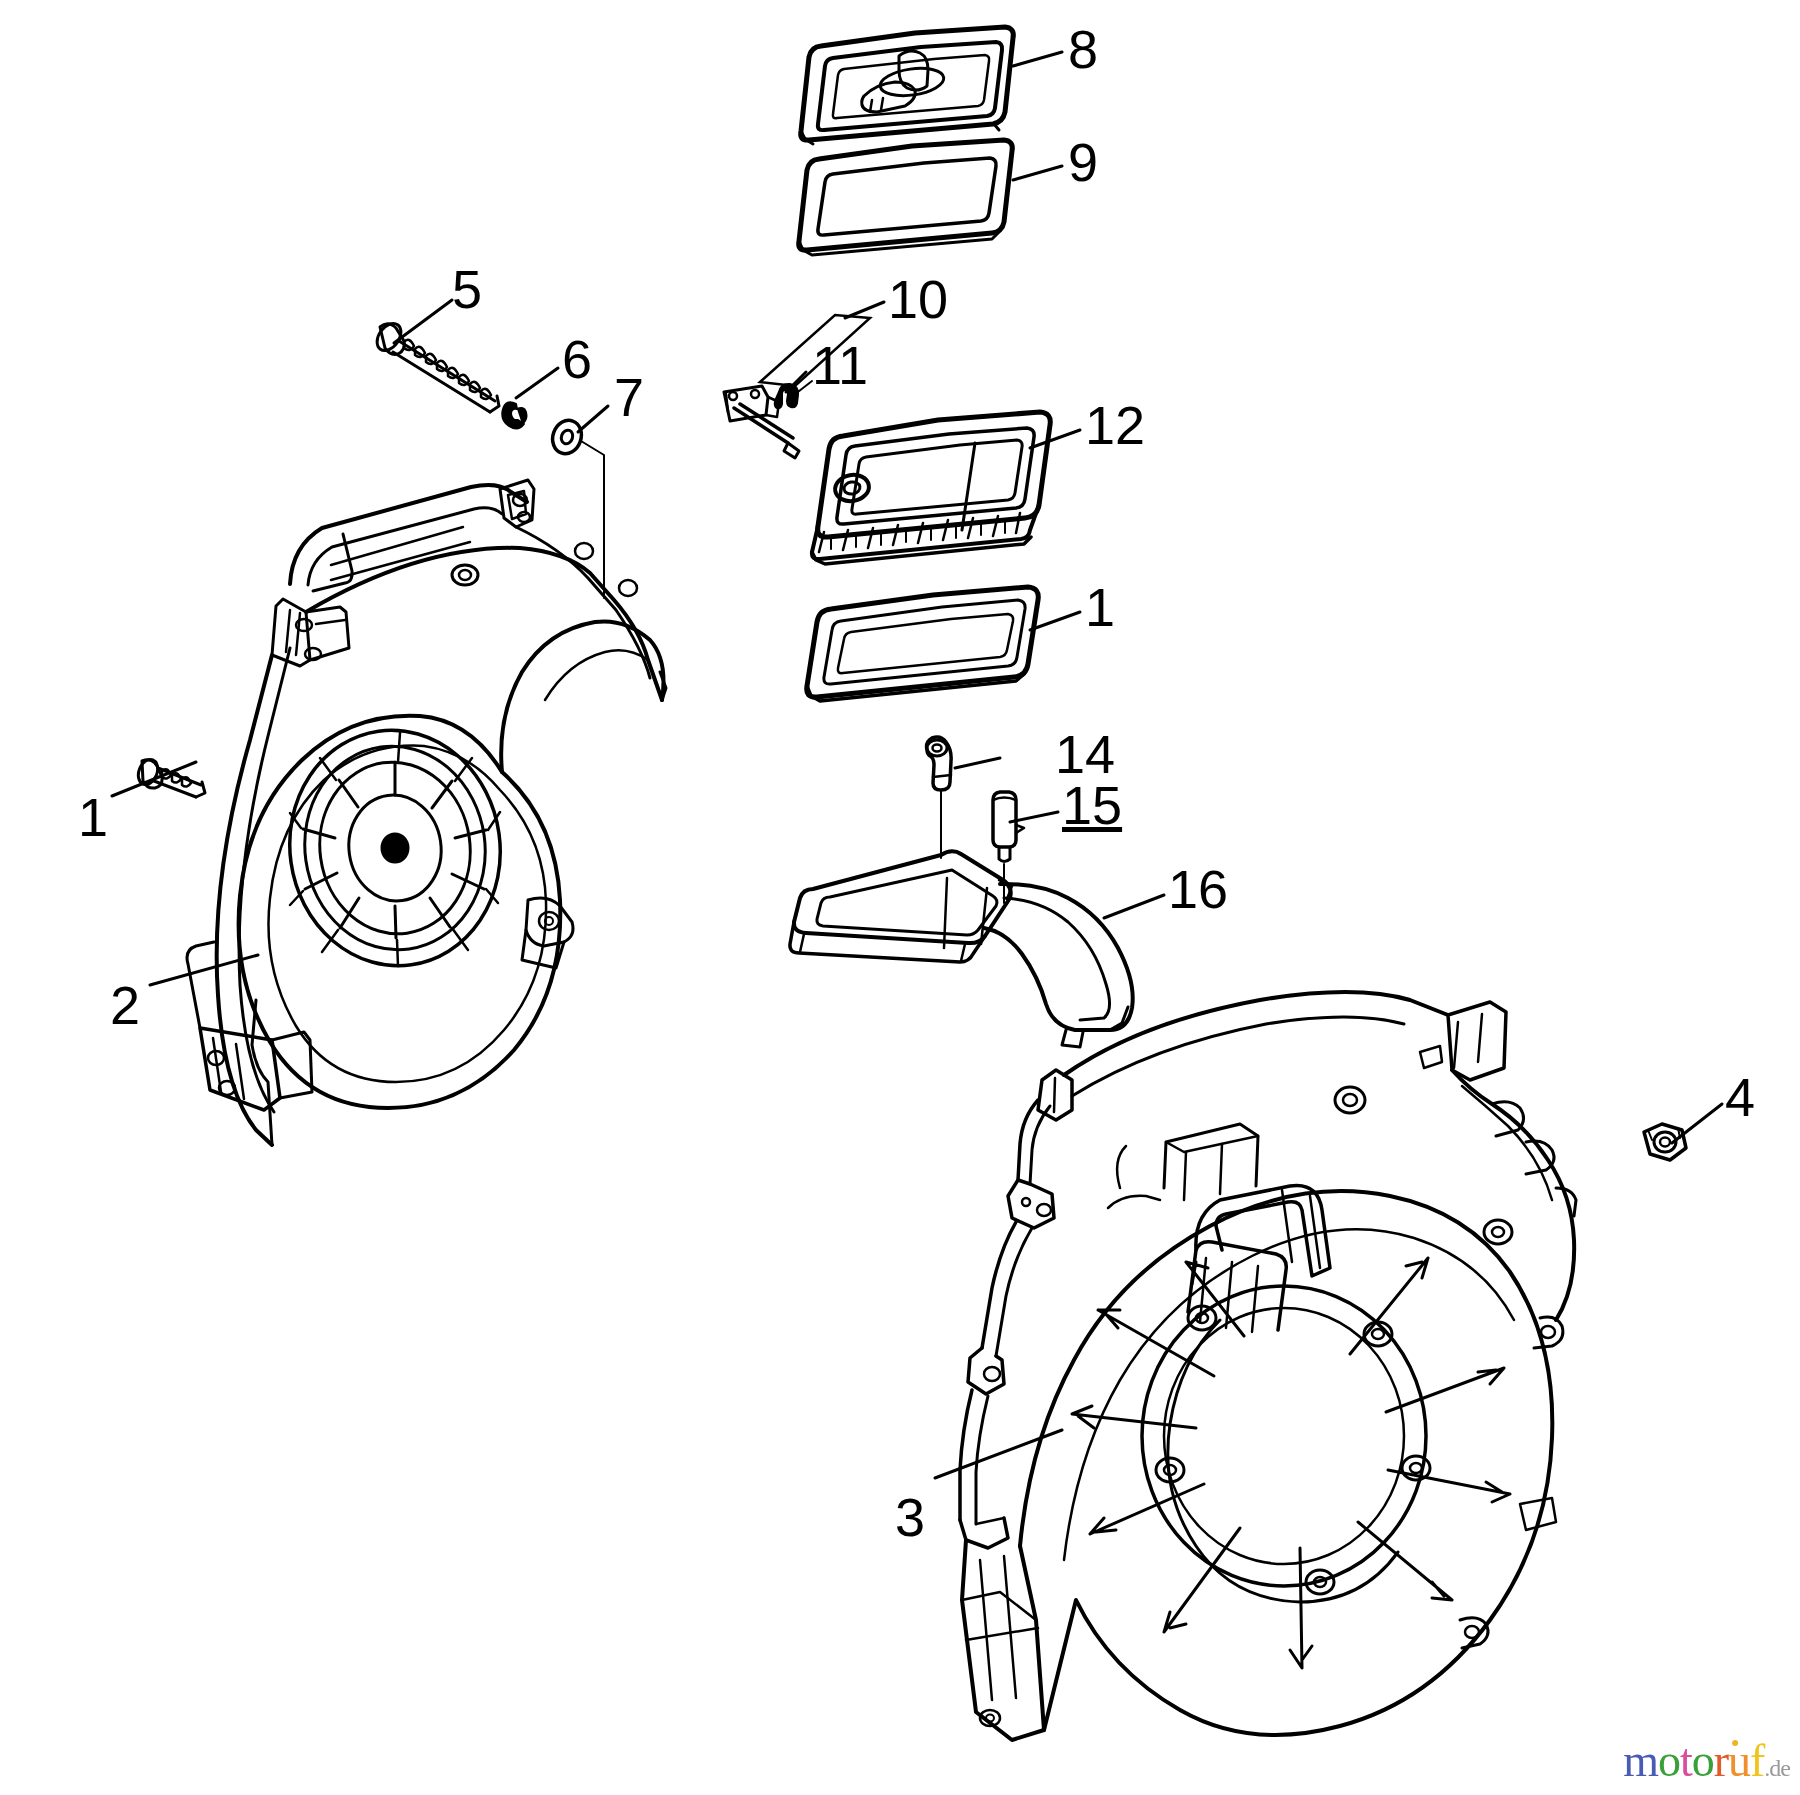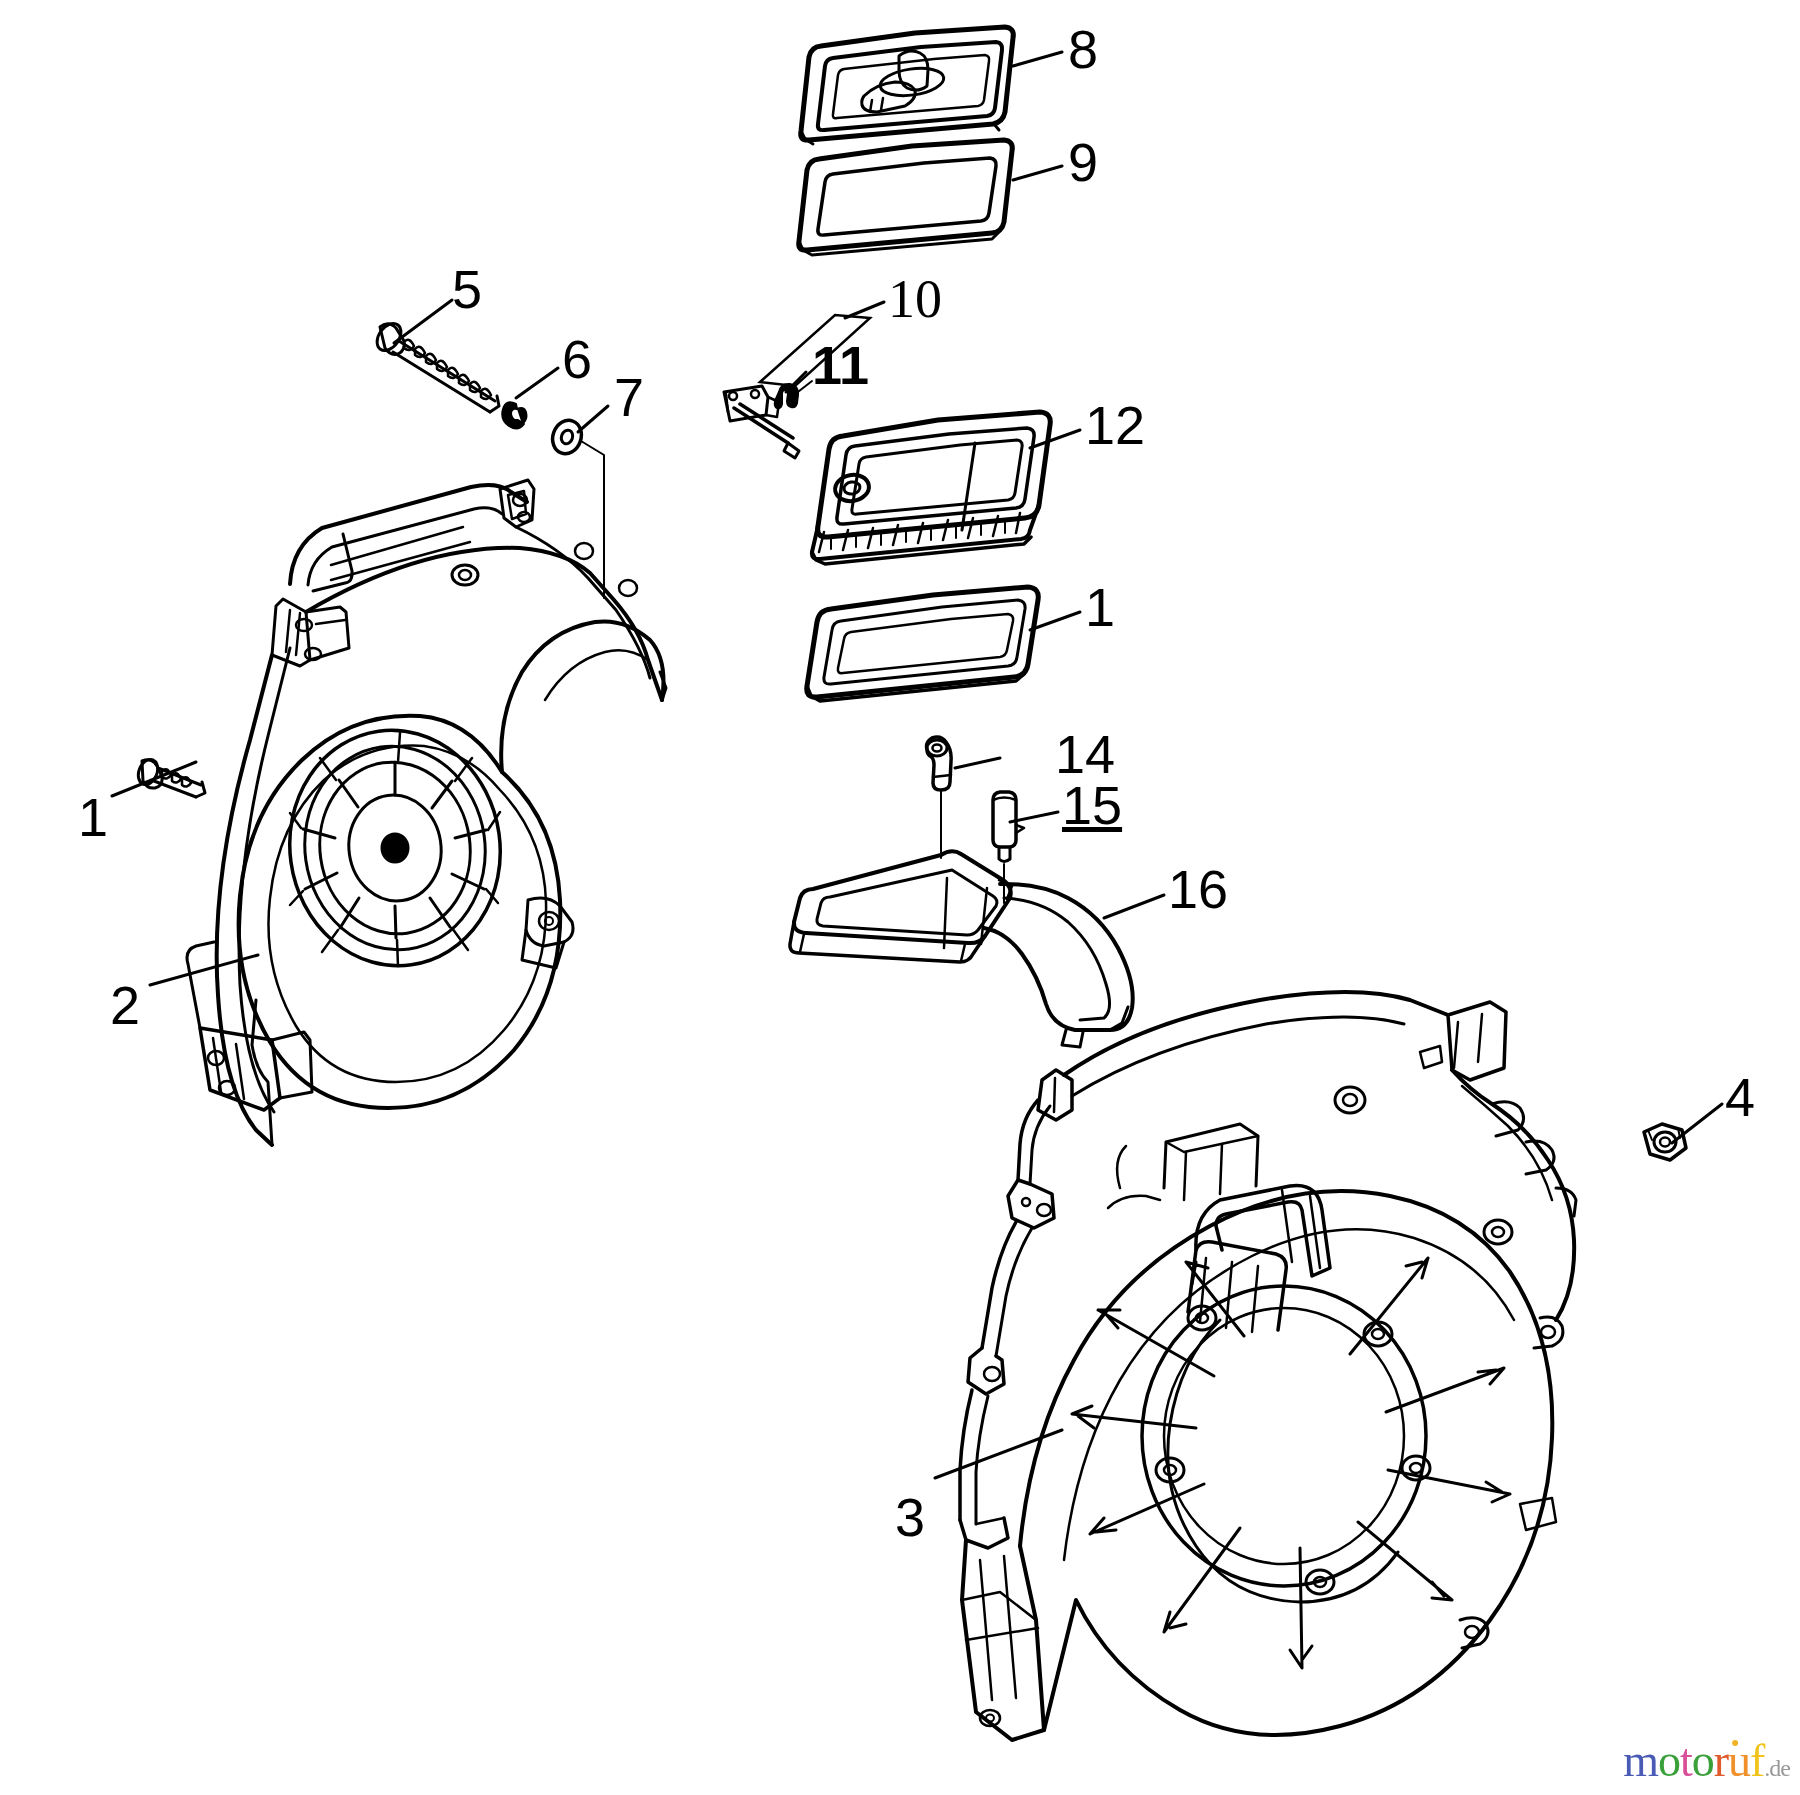--- a/index.html
+++ b/index.html
@@ -426,22 +426,22 @@
 
   <div class="callout" style="left:78px;  top:790px;">1</div>
   <div class="callout" style="left:110px; top:978px;">2</div>
   <div class="callout" style="left:895px; top:1490px;">3</div>
   <div class="callout" style="left:1725px;top:1070px;">4</div>
   <div class="callout" style="left:452px; top:262px;">5</div>
   <div class="callout" style="left:562px; top:332px;">6</div>
   <div class="callout" style="left:614px; top:370px;">7</div>
   <div class="callout" style="left:1068px;top:22px;">8</div>
   <div class="callout" style="left:1068px;top:135px;">9</div>
-  <div class="callout" style="left:888px; top:272px;font-family:Liberation Serif, serif;">10</div>
-  <div class="callout" style="left:812px; top:338px;font-weight:bold;">11</div>
+  <div class="callout" style="left:888px; top:272px;">10</div>
+  <div class="callout" style="left:812px; top:338px;">11</div>
   <div class="callout" style="left:1085px;top:398px;text-align:right;">12</div>
   <div class="callout" style="left:1085px;top:580px;">1</div>
   <div class="callout" style="left:1055px;top:727px;">14</div>
   <div class="callout" style="left:1062px;top:778px;text-decoration:underline;">15</div>
   <div class="callout" style="left:1168px;top:862px;">16</div>
 
   <div class="logo" style="left:1645px; top:1738px; transform:translateX(-100%); left:1790px;">
     <span style="color:#4a5bb5;">m</span><span style="color:#3aa03a;">o</span><span style="color:#d94f9a;">t</span><span style="color:#3aa03a;">o</span><span style="color:#e05a2b;">r</span><span style="color:#f0902b;">u</span><span style="color:#f0c41b;">f</span><span class="suffix">.de</span>
     <span class="dot" style="right:52px;"></span>
   </div>

